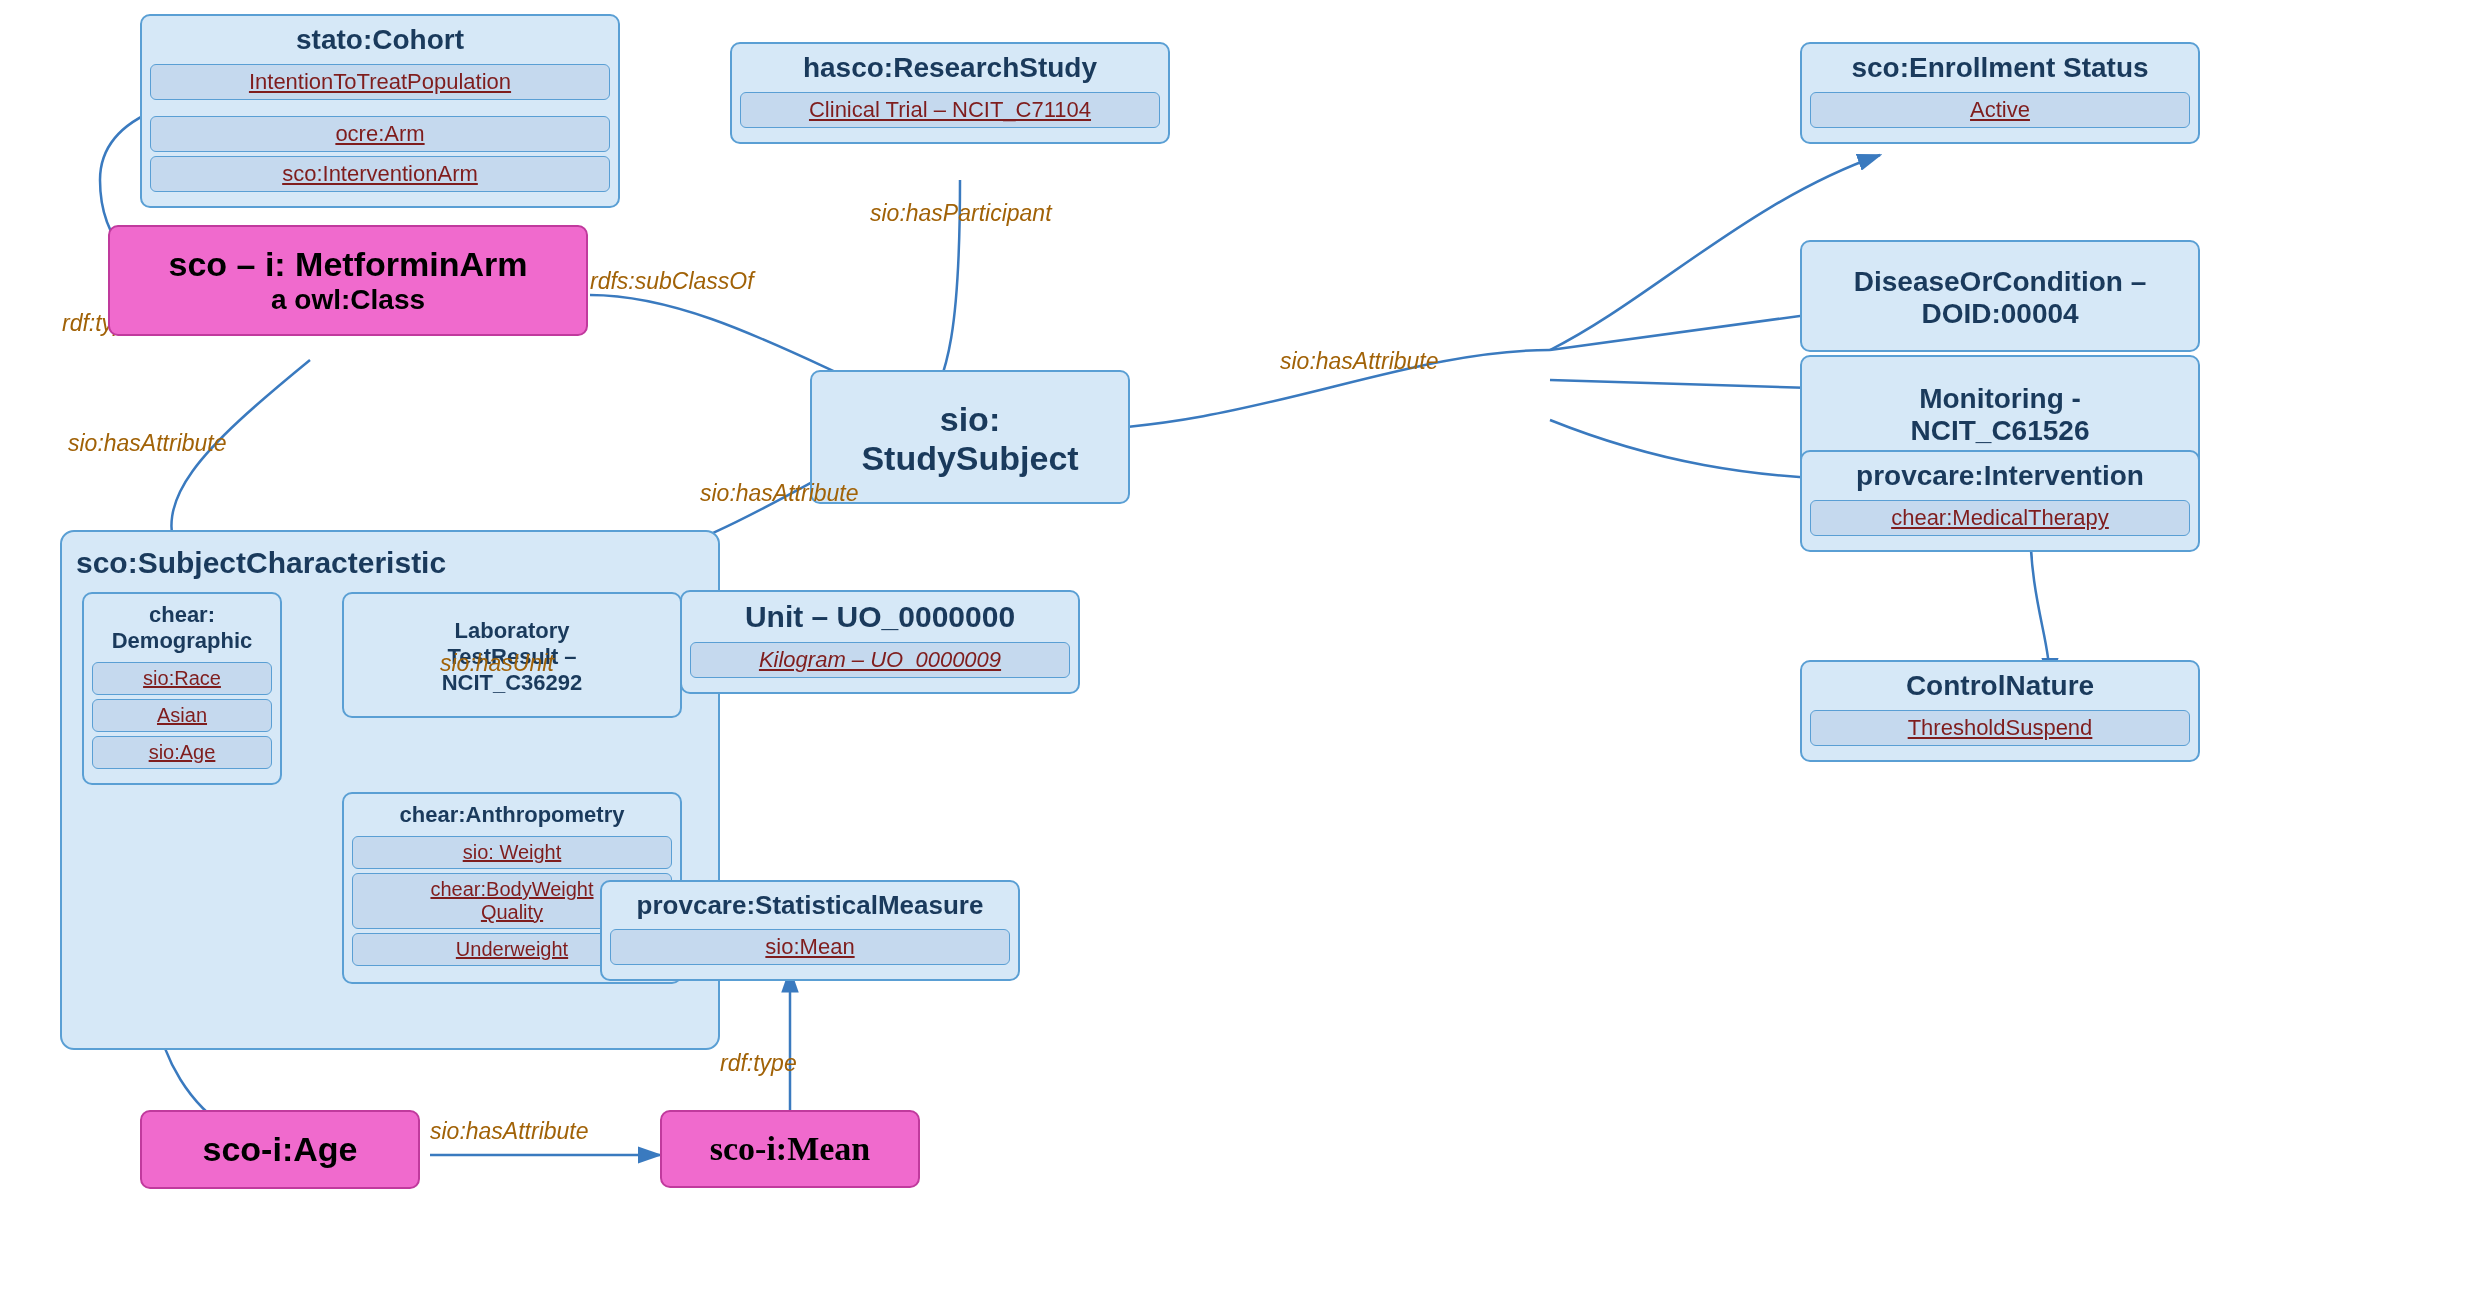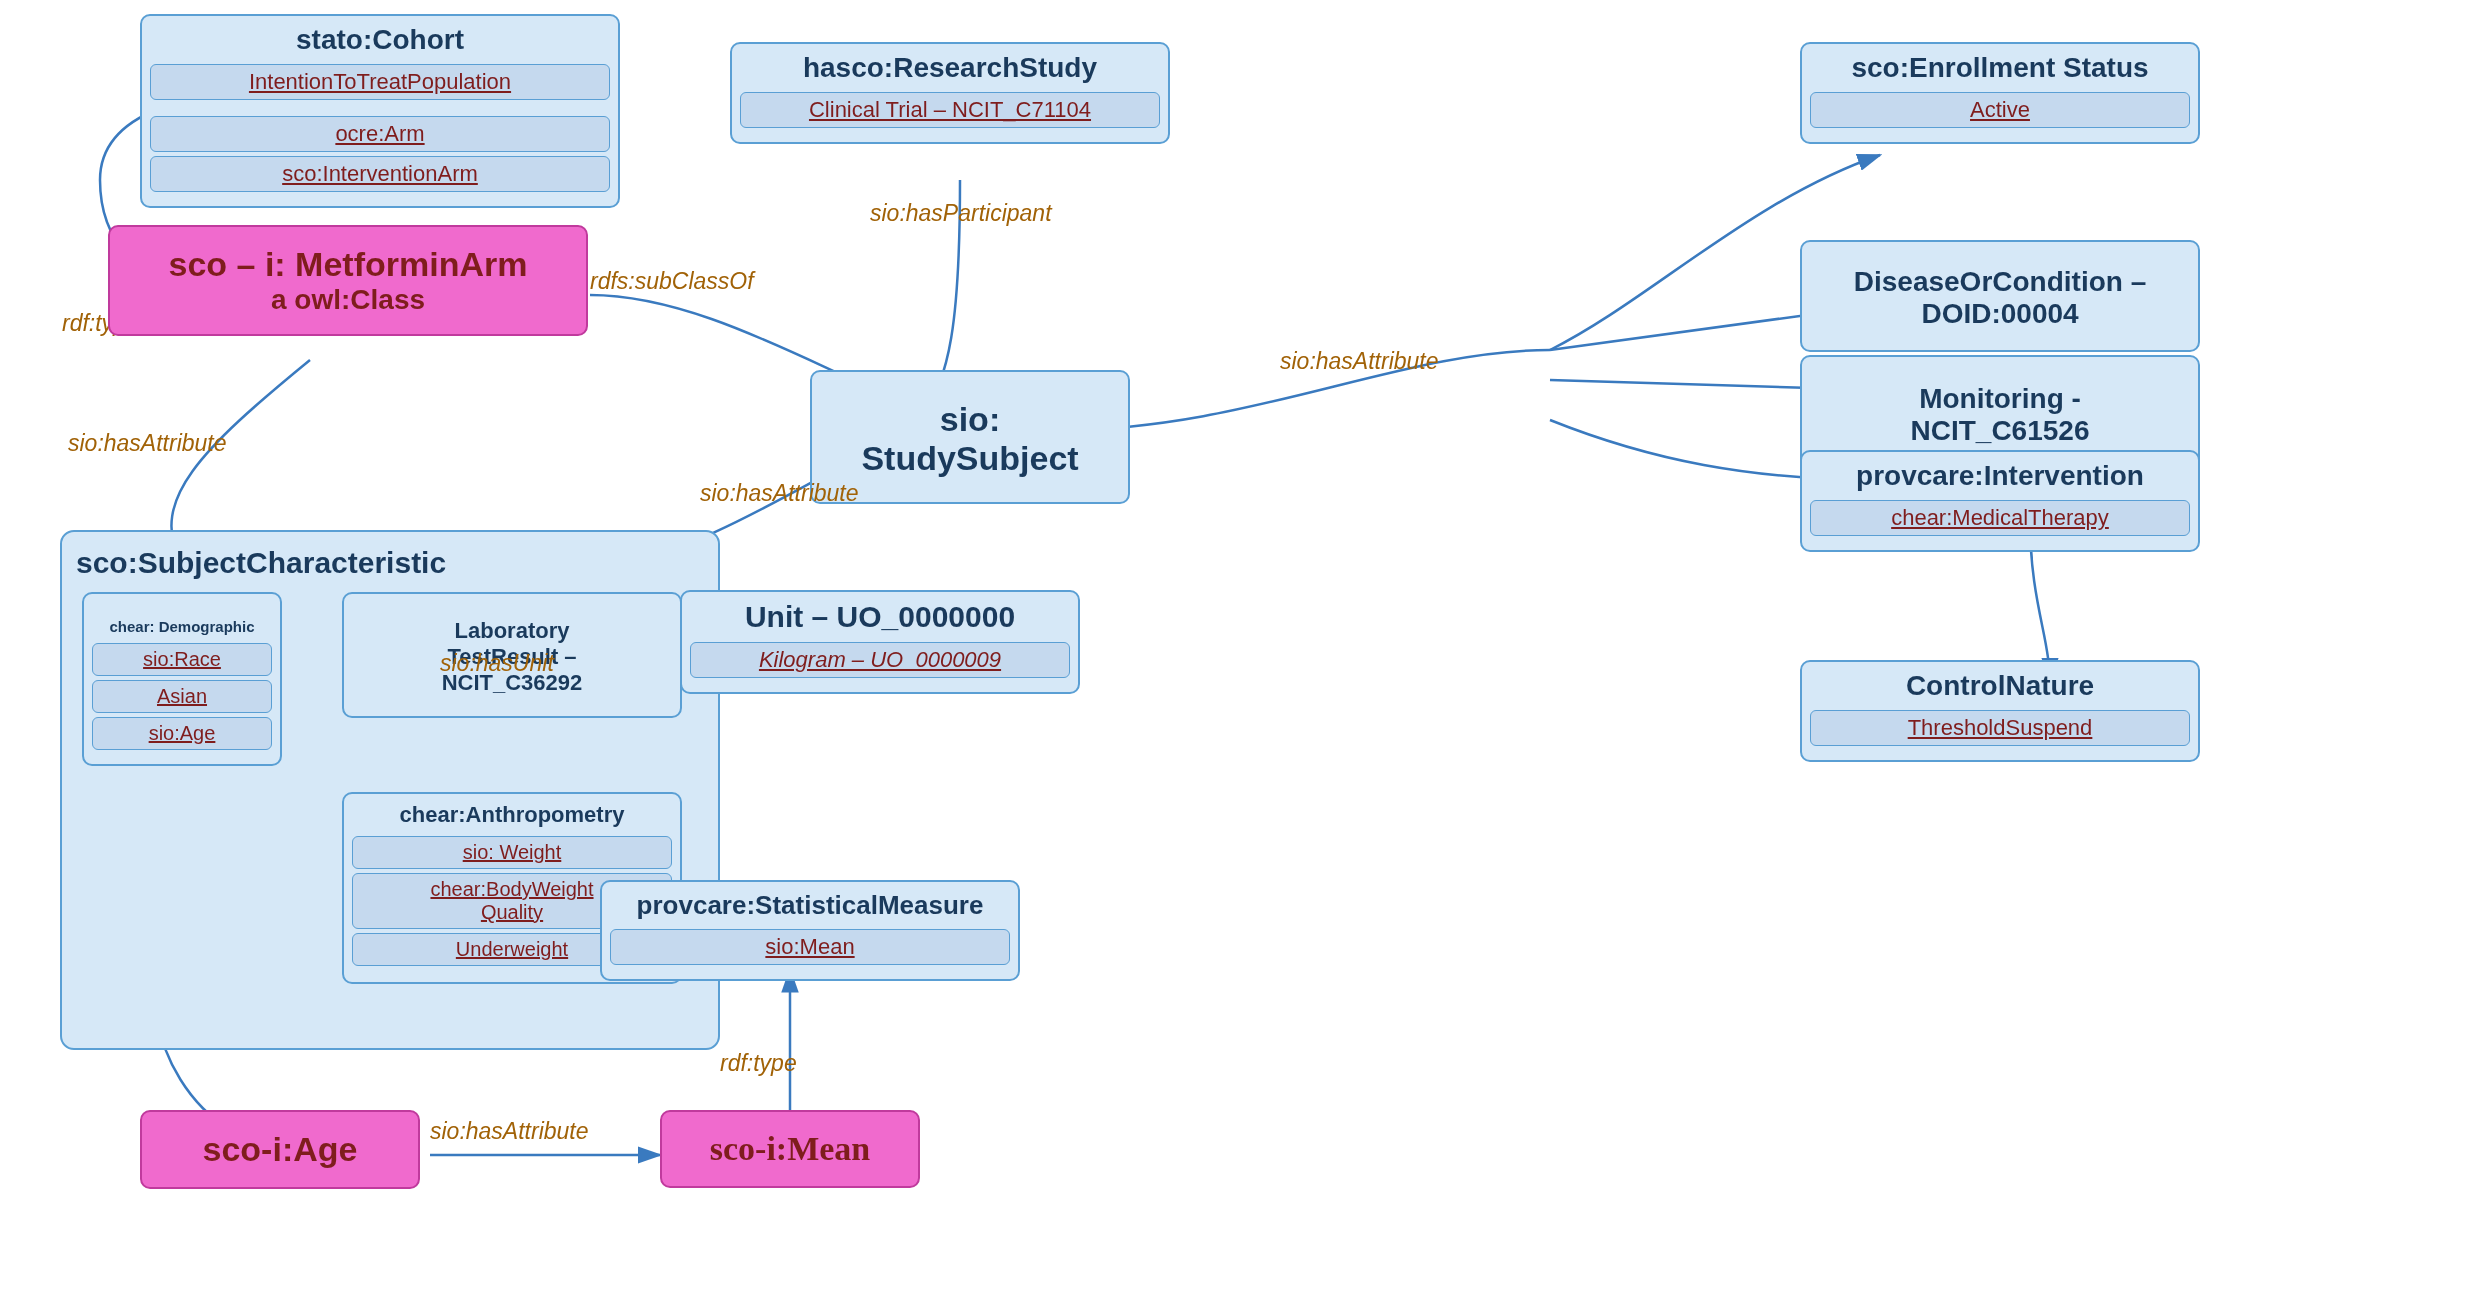--- a/index.html
+++ b/index.html
@@ -23,21 +23,21 @@
       text-align: center;
       font-size: 26px;
     }
     .node-blue {
       background: #d6e8f7;
       border: 2px solid #5a9fd4;
     }
     .node-pink {
       background: #f06acd;
       border: 2px solid #c03a9d;
-      color: #7f1d1d;
+      color: #000000;
       font-weight: bold;
       font-size: 34px;
     }
     .node-inner {
       background: #c5d9ee;
       border: 1.5px solid #5a9fd4;
       border-radius: 6px;
       margin: 4px 8px;
       padding: 4px 10px;
       font-size: 22px;
@@ -186,21 +186,21 @@
   </div>
 
   <div class="label-text" style="left:68px; top:430px;">sio:hasAttribute</div>
 
   <div class="label-text" style="left:700px; top:480px;">sio:hasAttribute</div>
 
   <div class="container-node" style="left:60px; top:530px; width:660px; height:520px;">
     <div class="node-title" style="font-size:30px; padding:14px 14px 6px 14px;">sco:SubjectCharacteristic</div>
 
     <div class="sub-node" style="left:20px; top:60px; width:200px; padding-bottom:10px;">
-      <div class="node-title" style="font-size:15px;margin-top:16px;">chear: Demographic</div>
+      <div class="node-title" style="font-size:22px;">chear: Demographic</div>
       <div class="node-inner" style="font-size:20px;">sio:Race</div>
       <div class="node-inner" style="font-size:20px;">Asian</div>
       <div class="node-inner" style="font-size:20px;">sio:Age</div>
     </div>
 
     <div class="sub-node" style="left:280px; top:60px; width:340px; padding:16px 10px;">
       <div class="node-title" style="font-size:22px; white-space:pre-line;">Laboratory
 TestResult –
 NCIT_C36292</div>
     </div>

